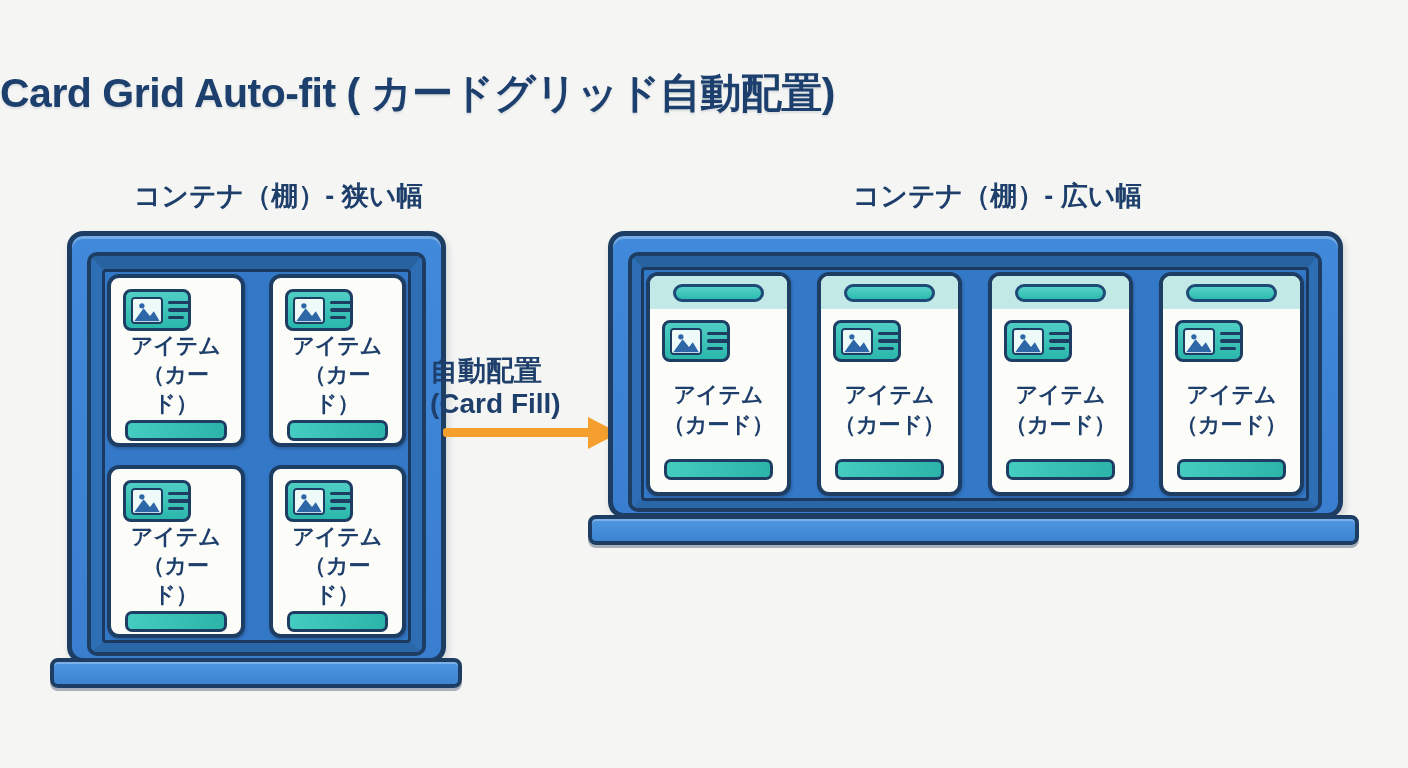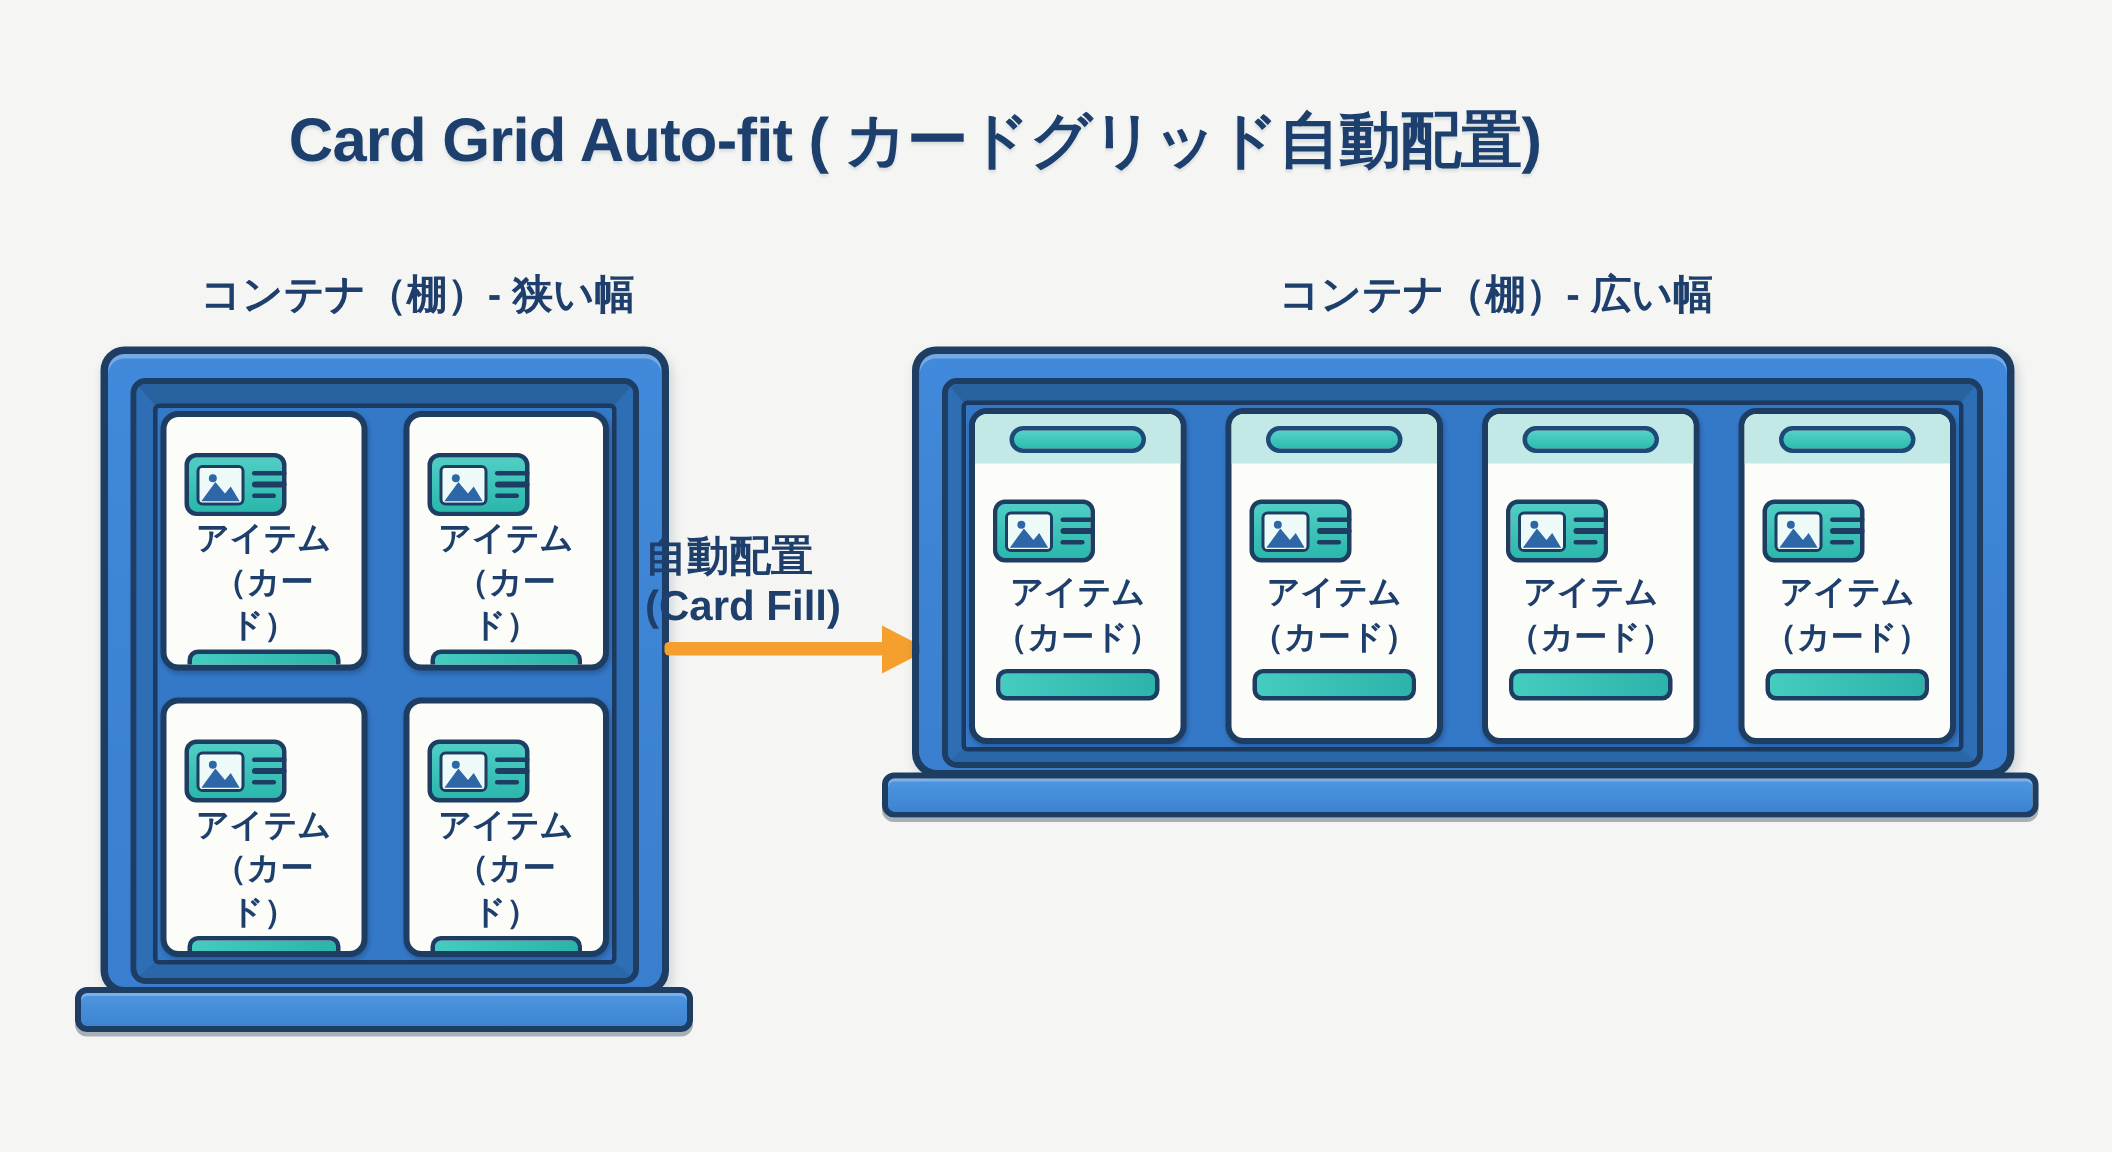--- a/index.html
+++ b/index.html
@@ -1,20 +1,20 @@
 <!DOCTYPE html>
 <html><head>
 <meta charset="utf-8">
 <style>
   html,body{margin:0;padding:0;}
   body{font-family:"Liberation Sans","DejaVu Sans",sans-serif;background:#f5f6f3;}
   .stage{position:relative;width:1408px;height:768px;background:#f5f6f3;overflow:hidden;}
 
   
-  .title{position:absolute;left:0;top:66px;width:1220px;text-align:center;
+  .title{position:absolute;left:0;top:66px;width:1220px;
          font-size:41px;font-weight:bold;color:#1c3f6d;letter-spacing:-0.5px;
          text-shadow:0 2px 2px rgba(30,50,80,.12);}
 
   
   .panel-label{position:absolute;top:178px;text-align:center;font-size:27px;
                font-weight:bold;color:#1e3f6b;}
   .panel-label.left{left:67px;width:379px;transform:translateX(22px);}
   .panel-label.right{left:608px;width:735px;transform:translateX(22px);}
 
   
@@ -52,21 +52,21 @@
   .shelf.left{left:50px;top:658px;width:404px;height:22px;}
   .shelf.right{left:588px;top:515px;width:763px;height:22px;}
 
   
   .card{background:#fcfcf9;border:4px solid #1d3d63;border-radius:12px;
         display:flex;flex-direction:column;overflow:hidden;
         box-shadow:1px 2px 3px rgba(20,40,70,.3);}
   .card-header{flex:0 0 33px;background:#c3e9e6;display:flex;align-items:center;justify-content:center;}
   .card-pill{width:62%;height:12px;background:linear-gradient(180deg,#55d1c7,#2dbbb0);
              border:3px solid #1d4a76;border-radius:9px;}
-  .card-body{flex:1;display:flex;flex-direction:column;padding:24px 12px;min-height:0;}
+  .card-body{flex:1;display:flex;flex-direction:column;padding:11px 12px;min-height:0;}
   .badge{flex:0 0 auto;width:68px;height:42px;box-sizing:border-box;
          background:linear-gradient(180deg,#50cec4,#2bb7ac);
          border:3px solid #1d3d63;border-radius:8px;
          display:flex;align-items:center;gap:5px;padding:4px 5px;}
   .img-box{width:32px;height:27px;box-sizing:border-box;background:#eefaf8;
            border:2.5px solid #1d3d63;border-radius:4px;overflow:hidden;flex:0 0 auto;}
   .img-box svg{display:block;width:100%;height:100%;}
   .icon-lines{display:flex;flex-direction:column;gap:4px;}
   .icon-lines i{display:block;height:3.5px;background:#1d3d63;border-radius:2px;}
   .icon-lines i:nth-child(1){width:23px;}

